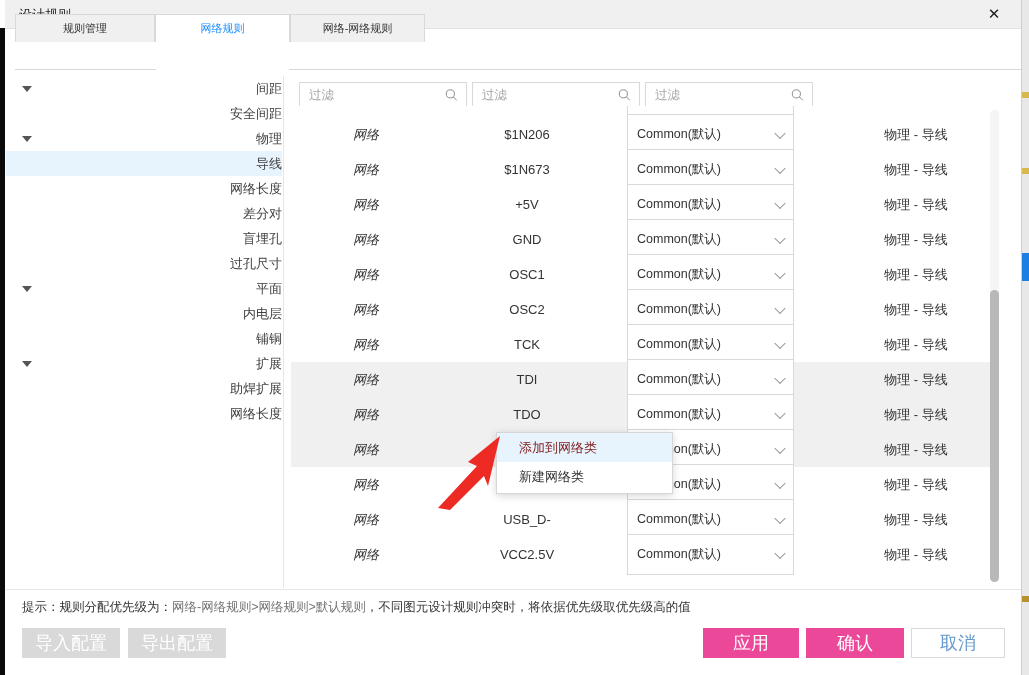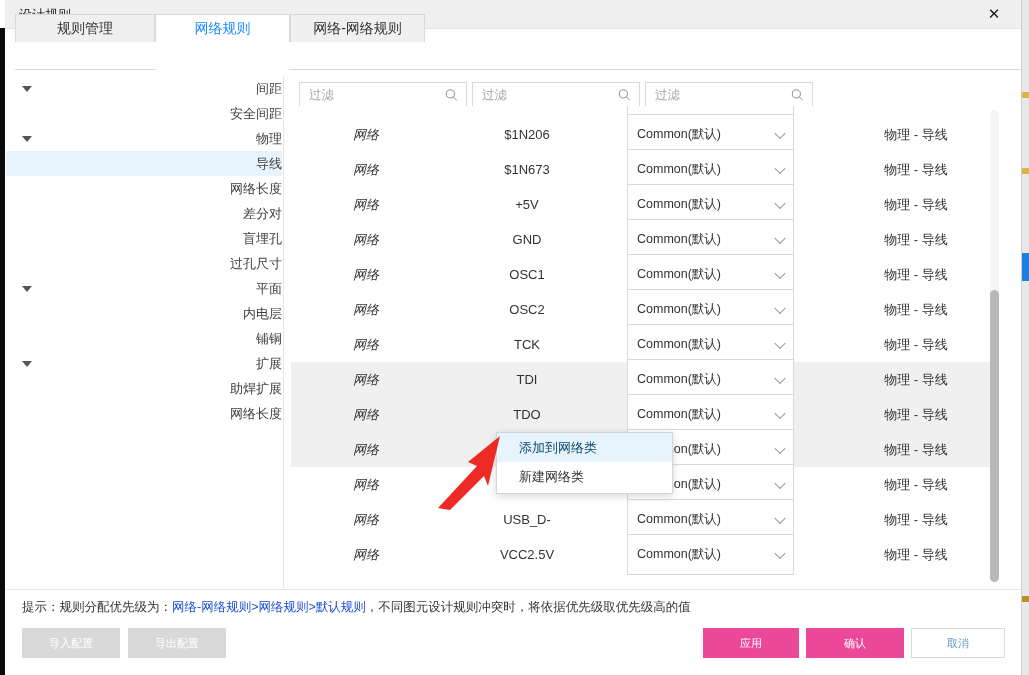--- a/index.html
+++ b/index.html
@@ -63,21 +63,21 @@
   }
 
   
   .tabbar {
     position: absolute; left: 5px; top: 29px; width: 1016px; height: 42px;
     background: #ffffff;
   }
   .tab {
     position: absolute; top: 14px; height: 28px;
     display: flex; align-items: center; justify-content: center;
-    font-size: 14px; color: #333;
+    font-size: 11px; color: #333;
     background: #f0f0f0;
     border: 1px solid #d9d9d9;
     border-bottom: none;
     box-sizing: border-box;
     cursor: pointer;
   }
   .tab.active {
     background: #ffffff;
     color: #1a8cff;
     border-color: #d9d9d9;
@@ -214,45 +214,45 @@
     border: 1px solid #d6d6d6;
     box-shadow: 0 2px 8px rgba(0,0,0,0.16);
     z-index: 40;
   }
   .ctx-item {
     height: 29px; display: flex; align-items: center;
     padding-left: 22px;
     font-size: 13px; color: #333;
     cursor: pointer;
   }
-  .ctx-item.hl { background: #e8f4fd; color: #0c4a6e; }
+  .ctx-item.hl { background: #e8f4fd; color: #7f1d1d; }
 
   
   .arrow-svg {
     position: absolute; left: 428px; top: 432px;
     width: 86px; height: 82px;
     z-index: 50; pointer-events: none;
   }
 
   
   .bottom-sep {
     position: absolute; left: 6px; top: 589px; width: 1015px; height: 1px;
     background: #e6e6e6;
   }
   .hint {
     position: absolute; left: 22px; top: 598px;
     font-size: 12.5px; color: #333; line-height: 18px;
     white-space: nowrap;
   }
-  .hint .red { color: #1d4ed8; }
+  .hint .red { color: #737373; }
 
   .btn {
     position: absolute; top: 628px; height: 30px;
     display: flex; align-items: center; justify-content: center;
-    font-size: 11px;
+    font-size: 18px;
     box-sizing: border-box;
     cursor: pointer;
   }
   .btn.gray {
     background: #d9d9d9; color: #ffffff; border: none;
   }
   .btn.primary {
     background: #ec4899; color: #ffffff; border: none;
   }
   .btn.ghost {

